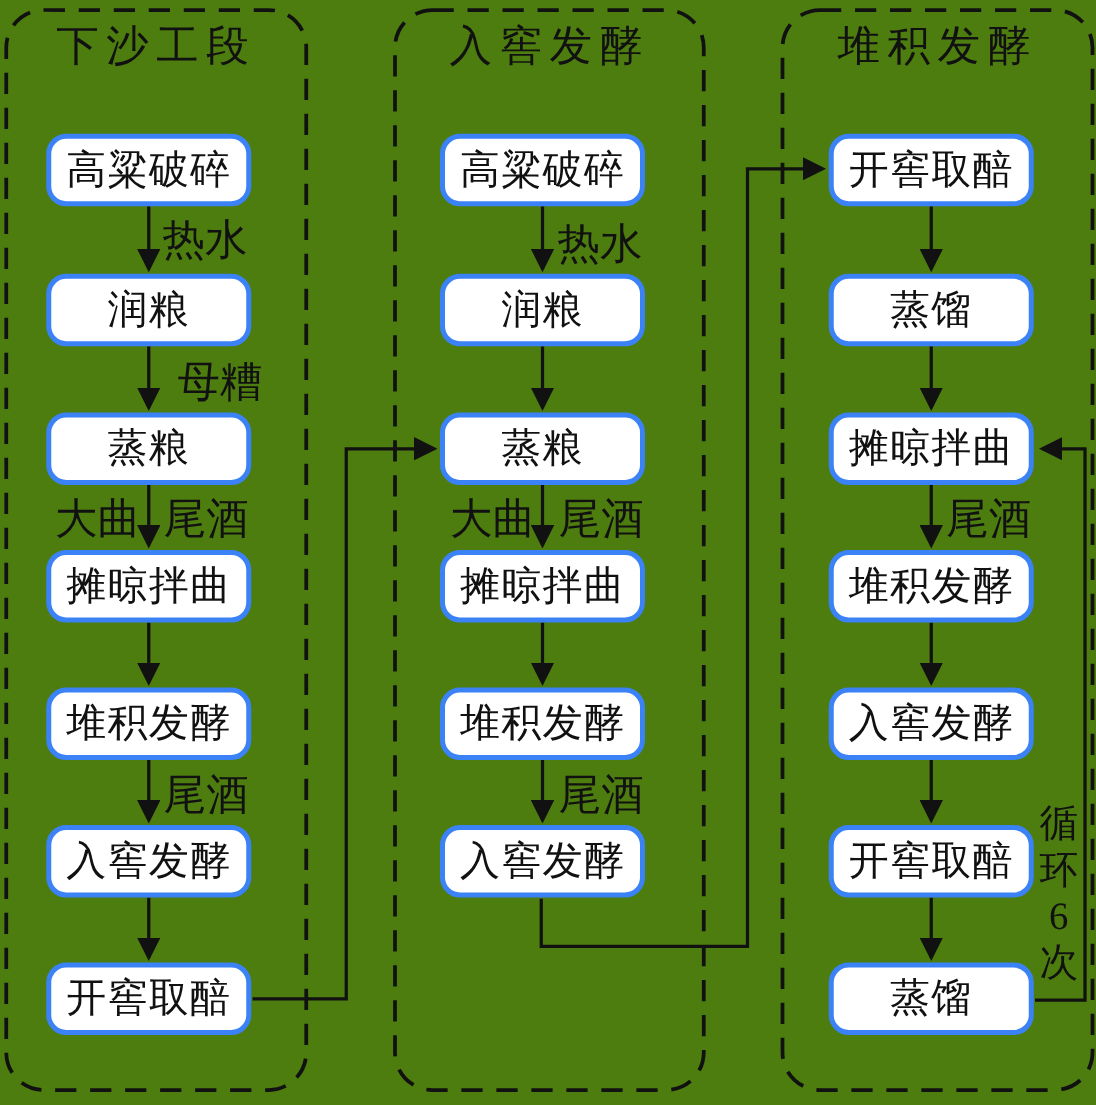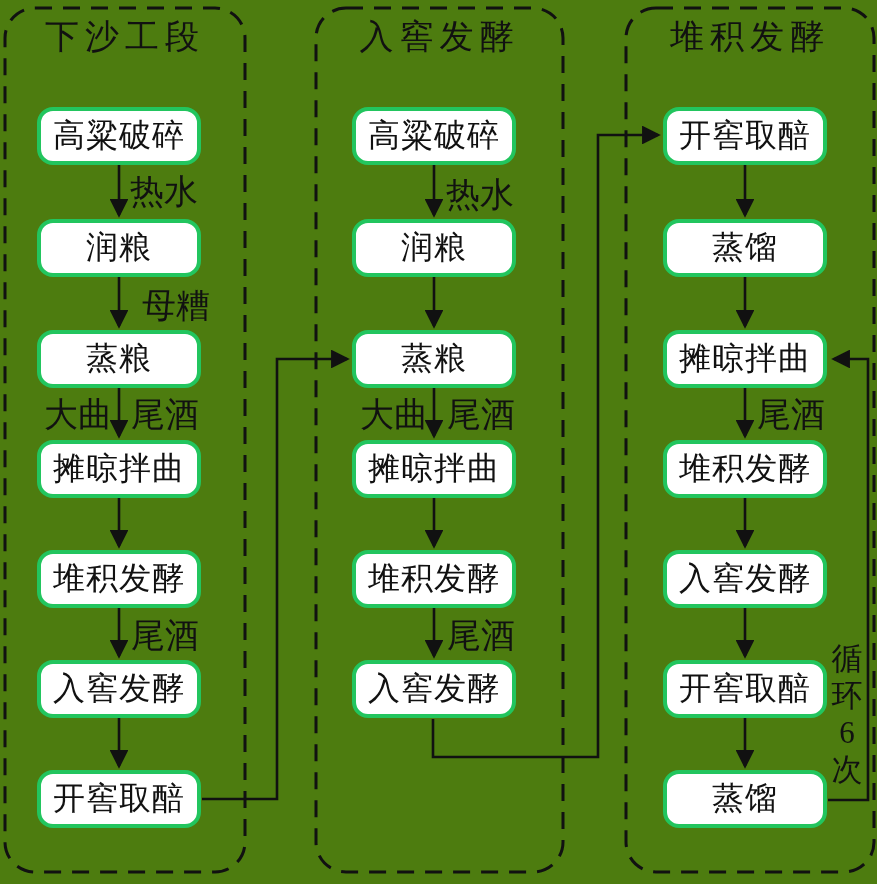--- a/index.html
+++ b/index.html
@@ -9,21 +9,21 @@
     background:#4d7c0f;
     font-family:"Liberation Serif","DejaVu Serif",serif;
     color:#111111;
     overflow:hidden;
   }
   #wires{position:absolute;left:0;top:0;}
   .pbox{
     position:absolute;
     width:164px;height:58px;
     box-sizing:border-box;
-    border:4px solid #22c55e;
+    border:4px solid #3b82f6;
     border-radius:16px;
     background:#ffffff;
     display:flex;align-items:center;justify-content:center;
     font-size:32px;
     letter-spacing:1px;
     white-space:nowrap;
     z-index:2;
   }
   .ptitle{
     position:absolute;

